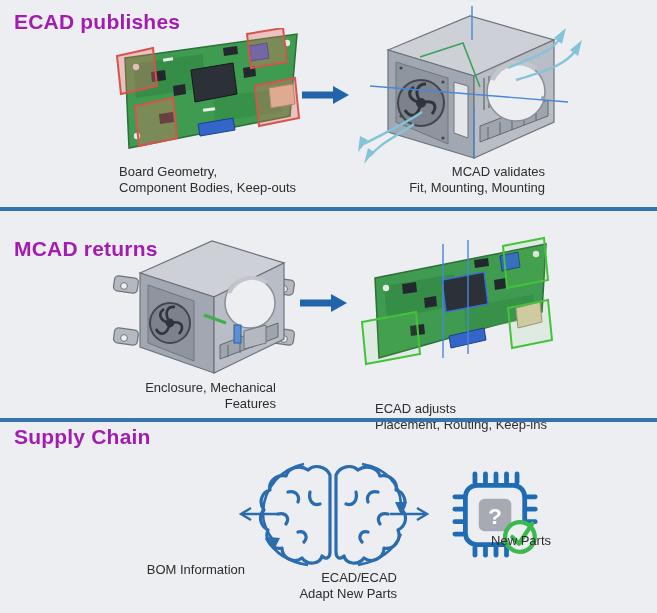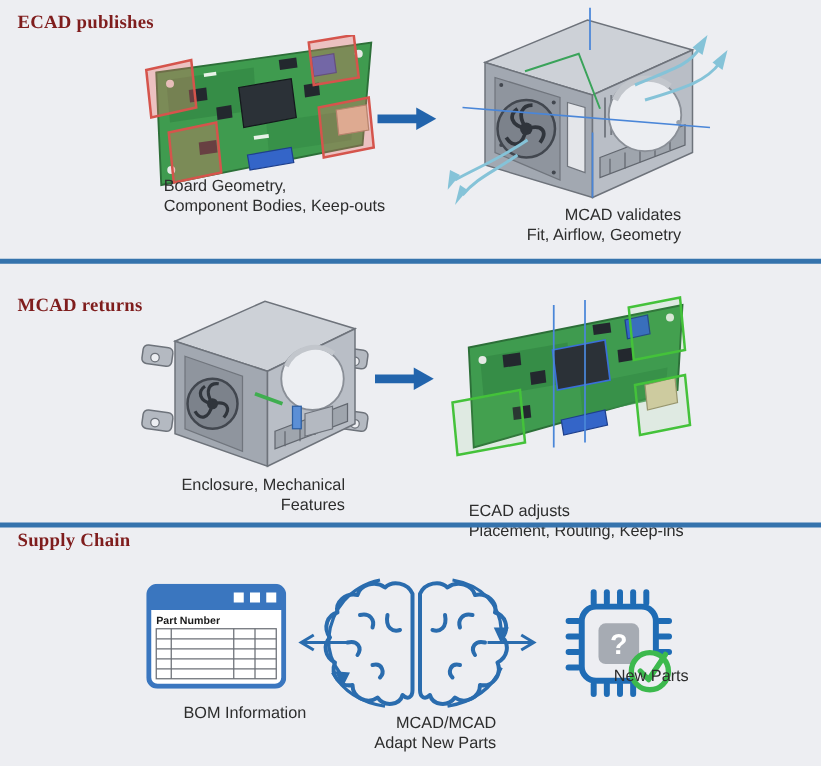--- a/index.html
+++ b/index.html
@@ -1,20 +1,20 @@
 <!DOCTYPE html>
 <html><head>
 <meta charset="utf-8">
 <style>
   html,body{margin:0;padding:0;background:#edeef2;}
   .canvas{
     position:relative;width:657px;height:613px;background:#edeef2;
     font-family:"Liberation Sans",sans-serif;overflow:hidden;
   }
-  .sec-title{position:absolute;left:14px;font-weight:bold;font-size:15px;color:#7f1d1d;letter-spacing:.2px;font-family:Liberation Serif, serif;}
+  .sec-title{position:absolute;left:14px;font-weight:bold;font-size:21px;color:#a21caf;letter-spacing:.2px;}
   .divider{position:absolute;left:0;width:657px;height:4px;background:#3573ad;}
   .caption{position:absolute;font-size:13px;line-height:15.5px;color:#2d2d2d;}
   .caption.center{text-align:right;}
   .fig{position:absolute;}
   svg{display:block;}
 </style>
 </head>
 <body>
 
 <div class="canvas">
@@ -116,27 +116,27 @@
       </g>
       <g fill="#85c3d8">
         <polygon points="196,32 208,22 204,38"></polygon>
         <polygon points="212,44 224,34 220,50"></polygon>
         <polygon points="16,146 6,158 10,142"></polygon>
         <polygon points="10,134 0,146 2,130"></polygon>
       </g>
     </svg>
   </div>
 
-  <div class="caption" style="left:119px;top:141px;margin-left:12px;">
+  <div class="caption" style="left:119px;top:164px;">
     <span>Board Geometry,</span><br>
     <span>Component Bodies, Keep-outs</span>
   </div>
   <div class="caption center" style="left:345px;top:164px;width:200px;">
     <span>MCAD validates</span><br>
-    <span>Fit, Airflow, Geometry</span>
+    <span>Fit, Mounting, Mounting</span>
   </div>
 
   <div class="divider" style="top:207px;"></div>
 
   <div class="sec-title" style="top:237px;">MCAD returns</div>
 
   <div class="fig" style="left:112px;top:233px;">
     <svg width="185" height="150" viewBox="0 0 185 150">
 
       <g fill="#b4b9c1" stroke="#6e737b" stroke-width="1.2">
@@ -225,42 +225,20 @@
   </div>
   <div class="caption" style="left:375px;top:371px;margin-top:30px;">
     <span>ECAD adjusts</span><br>
     <span>Placement, Routing, Keep-ins</span>
   </div>
 
   <div class="divider" style="top:418px;"></div>
 
   <div class="sec-title" style="top:425px;">Supply Chain</div>
 
-  <div class="fig" style="left:117px;top:467px;">
-    <svg width="112" height="84" viewBox="0 0 112 84">
-      <rect x="2" y="2" width="108" height="80" rx="7" fill="#ffffff" stroke="#3a76bf" stroke-width="4"></rect>
-      <path d="M9,2 h94 a7,7 0 0 1 7,7 v12 H2 V9 a7,7 0 0 1 7,-7 Z" fill="#3a76bf"></path>
-      <g fill="#ffffff">
-        <rect x="70" y="7" width="8" height="8"></rect>
-          <rect x="83" y="7" width="8" height="8"></rect>
-          <rect x="96" y="7" width="8" height="8"></rect>
-      </g>
-      <text x="8" y="32" font-size="8.5" font-weight="bold" fill="#1a1a1a" font-family="Liberation Sans, sans-serif">Part Number</text>
-      <g stroke="#6b6f76" stroke-width="1" fill="none">
-        <rect x="8" y="36" width="96" height="40"></rect>
-        <line x1="20" y1="36" x2="20" y2="76"></line>
-        <line x1="70" y1="36" x2="70" y2="76"></line>
-        <line x1="87" y1="36" x2="87" y2="76"></line>
-        <line x1="8" y1="44" x2="104" y2="44"></line>
-        <line x1="8" y1="52" x2="104" y2="52"></line>
-        <line x1="8" y1="60" x2="104" y2="60"></line>
-        <line x1="8" y1="68" x2="104" y2="68"></line>
-      </g>
-    </svg>
-  </div>
   <div class="caption center" style="left:100px;top:562px;width:145px;">BOM Information</div>
 
   <div class="fig" style="left:236px;top:506px;">
     <svg width="44" height="16" viewBox="0 0 44 16">
       <path d="M42,8 L6,8" stroke="#2a6cae" stroke-width="2.4" fill="none"></path>
       <path d="M15,2 L5,8 L15,14" stroke="#2a6cae" stroke-width="2.4" fill="none"></path>
     </svg>
   </div>
 
   <div class="fig" style="left:258px;top:462px;">
@@ -279,21 +257,21 @@
 
       <g stroke="#2a6cae" stroke-width="3.2" fill="none" stroke-linejoin="round" stroke-linecap="round">
         <path d="M72,13 C68,4 56,2 50,8 C42,2 30,6 28,14 C18,12 10,20 12,28 C4,30 0,40 6,48 C0,54 2,64 10,68 C6,78 14,88 24,86 C24,96 36,102 44,96 C50,104 62,102 64,94 C68,98 72,96 72,90 Z"></path>
         <path d="M78,13 C82,4 94,2 100,8 C108,2 120,6 122,14 C132,12 140,20 138,28 C146,30 150,40 144,48 C150,54 148,64 140,68 C144,78 136,88 126,86 C126,96 114,102 106,96 C100,104 88,102 86,94 C82,98 78,96 78,90 Z"></path>
         <path d="M30,30 C38,28 42,34 40,40 M20,52 C28,50 32,56 28,62 M40,70 C48,68 50,76 46,80 M52,30 C50,40 56,44 62,42"></path>
         <path d="M120,30 C112,28 108,34 110,40 M130,52 C122,50 118,56 122,62 M110,70 C102,68 100,76 104,80 M98,30 C100,40 94,44 88,42"></path>
       </g>
     </svg>
   </div>
   <div class="caption center" style="left:247px;top:570px;width:150px;">
-    <span>MCAD/MCAD</span><br>
+    <span>ECAD/ECAD</span><br>
     <span>Adapt New Parts</span>
   </div>
 
   <div class="fig" style="left:388px;top:506px;">
     <svg width="44" height="16" viewBox="0 0 44 16">
       <path d="M2,8 L38,8" stroke="#2a6cae" stroke-width="2.4" fill="none"></path>
       <path d="M29,2 L39,8 L29,14" stroke="#2a6cae" stroke-width="2.4" fill="none"></path>
     </svg>
   </div>
 

